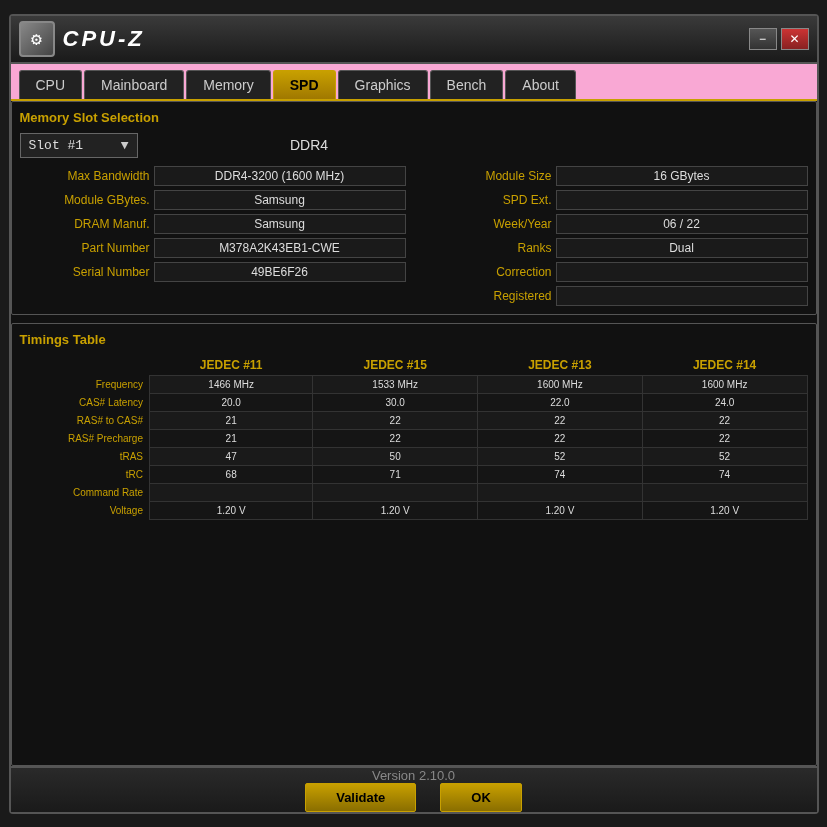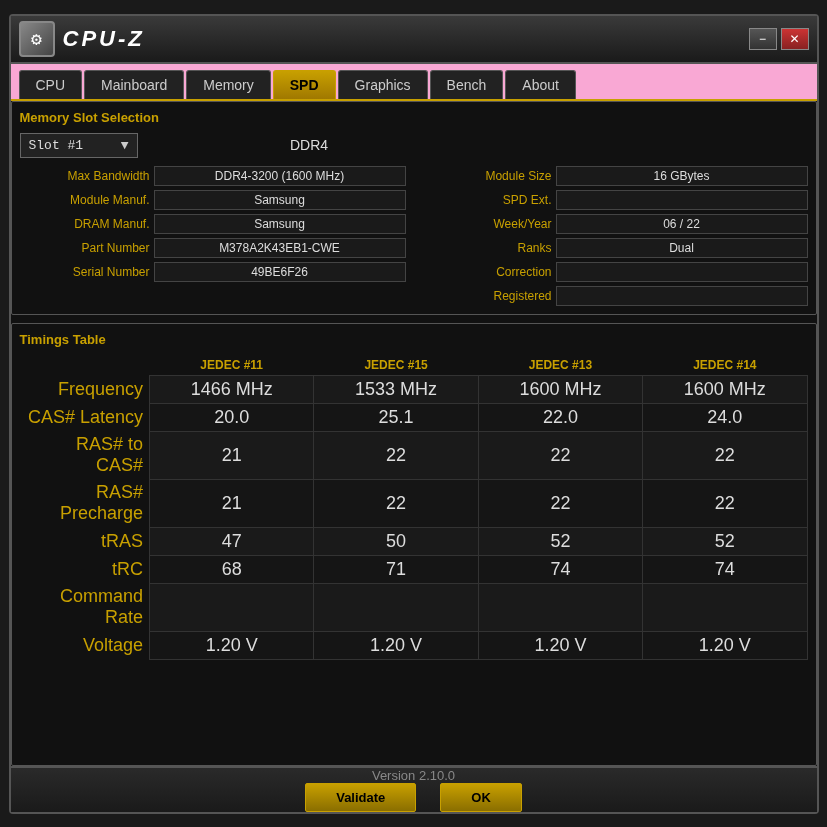--- a/index.html
+++ b/index.html
@@ -212,21 +212,21 @@
       color: #c8a000;
       font-size: 12px;
       font-family: Arial, sans-serif;
       padding: 3px 6px;
       text-align: center;
       font-weight: bold;
     }
 
     .timings-table td {
       color: #ddd;
-      font-size: 18px;
+      font-size: 10px;
       font-family: Arial, sans-serif;
       padding: 3px 6px;
       text-align: center;
       border: 1px solid #333;
     }
 
     .timings-table td.row-label {
       color: #c8a000;
       text-align: right;
       border: none;
@@ -322,21 +322,21 @@
       </div>
 
       <div style="display:flex; gap:16px;">
 
         <div style="flex:1; display:flex; flex-direction:column; gap:4px;">
           <div class="info-row">
             <span class="info-label">Max Bandwidth</span>
             <span class="info-value">DDR4-3200 (1600 MHz)</span>
           </div>
           <div class="info-row">
-            <span class="info-label">Module Manuf.</span>
+            <span class="info-label">Module GBytes.</span>
             <span class="info-value">Samsung</span>
           </div>
           <div class="info-row">
             <span class="info-label">DRAM Manuf.</span>
             <span class="info-value">Samsung</span>
           </div>
           <div class="info-row">
             <span class="info-label">Part Number</span>
             <span class="info-value">M378A2K43EB1-CWE</span>
           </div>
@@ -391,21 +391,21 @@
           <tr>
             <td class="row-label">Frequency</td>
             <td>1466 MHz</td>
             <td>1533 MHz</td>
             <td>1600 MHz</td>
             <td>1600 MHz</td>
           </tr>
           <tr>
             <td class="row-label">CAS# Latency</td>
             <td>20.0</td>
-            <td>25.1</td>
+            <td>30.0</td>
             <td>22.0</td>
             <td>24.0</td>
           </tr>
           <tr>
             <td class="row-label">RAS# to CAS#</td>
             <td>21</td>
             <td>22</td>
             <td>22</td>
             <td>22</td>
           </tr>

